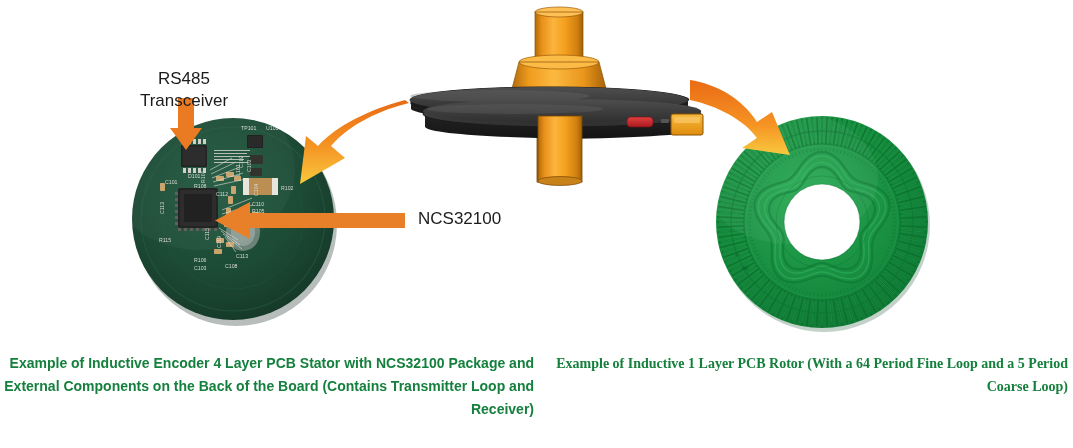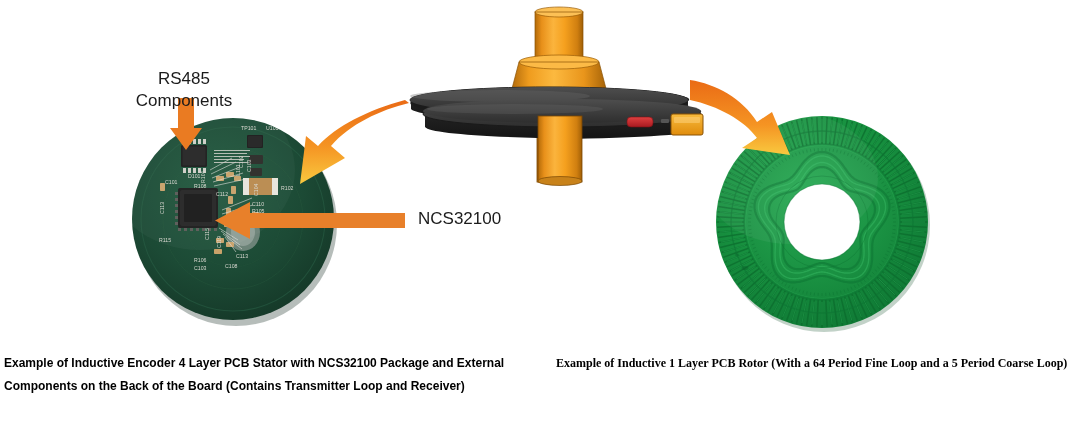--- a/index.html
+++ b/index.html
@@ -23,24 +23,24 @@
   }
   #label-ncs{
     left:418px;top:209px;
     font-size:17px;line-height:20px;
   }
 
   .caption{
     position:absolute;
     font-family:"Liberation Sans","DejaVu Sans",sans-serif;
     font-weight:700;
-    color:#000000;
-    font-size:12px;
+    color:#15803d;
+    font-size:14px;
     line-height:23px;
-    text-align:left;
+    text-align:right;
   }
   #caption-left{left:4px;top:352px;width:530px;}
   #caption-right{left:556px;top:352px;width:512px;font-family:Liberation Serif, serif;}
 </style>
 </head>
 <body>
 
 <svg id="figure" viewBox="0 0 1073 448" width="1073" height="448" xmlns="http://www.w3.org/2000/svg">
 
   <defs>
@@ -697,20 +697,20 @@
              L 790 155
              L 742 148
              L 757 138
              C 744 120, 718 106, 690 100 Z" fill="url(#gArrowCurveR)"></path>
   </g>
 
 </svg>
 
 <div class="label" id="label-rs485">
   <span>RS485</span><br>
-  <span>Components</span>
+  <span>Transceiver</span>
 </div>
 
 <div class="label" id="label-ncs">NCS32100</div>
 
 <div class="caption" id="caption-left">Example of Inductive Encoder 4 Layer PCB Stator with NCS32100 Package and External Components on the Back of the Board (Contains Transmitter Loop and Receiver)</div>
 
 <div class="caption" id="caption-right">Example of Inductive 1 Layer PCB Rotor (With a 64 Period Fine Loop and a 5 Period Coarse Loop)</div>
 
 </body></html>

